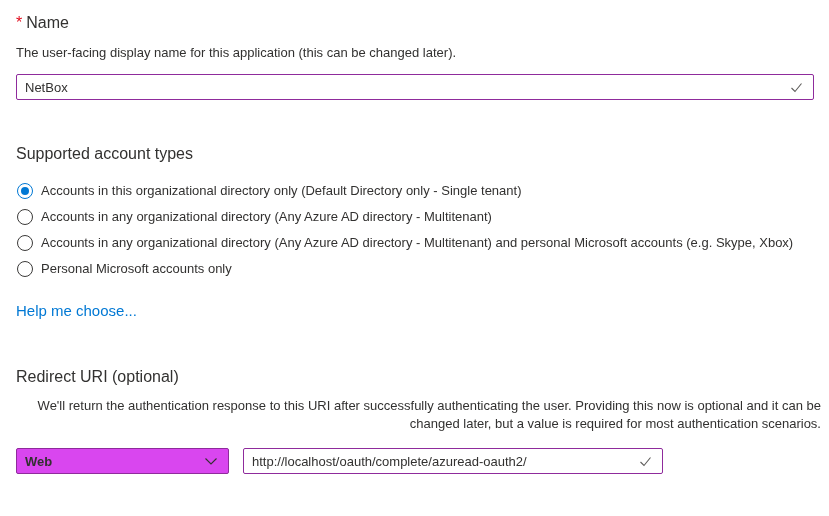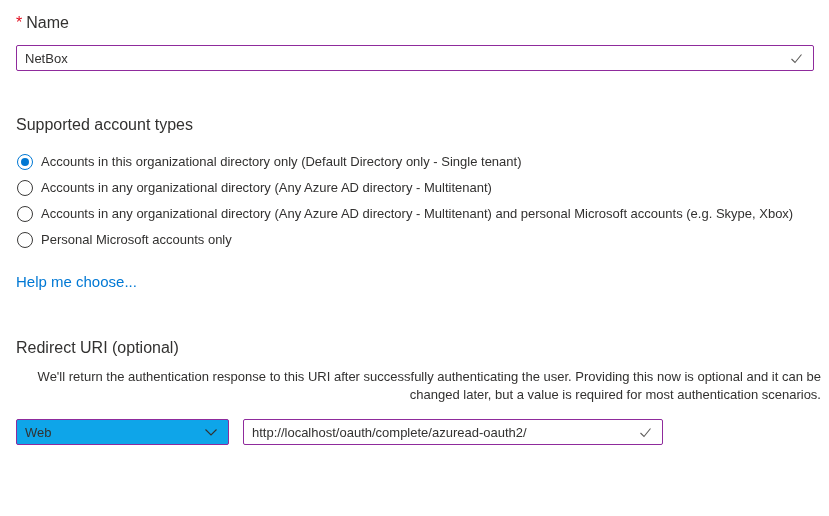--- a/index.html
+++ b/index.html
@@ -93,31 +93,33 @@
     height: 26px;
     border: 1px solid #8f2b9c;
     border-radius: 2px;
     display: flex;
     align-items: center;
     justify-content: space-between;
     padding: 0 10px 0 8px;
     font-size: 13px;
     color: #323130;
     cursor: pointer;
-    background: #0ea5e9;
+    background: #d946ef;
+    font-weight: bold;
   }
   .uri-row .textbox { margin-top: 0; width: 420px; gap: 28px; }
 </style>
 </head>
 <body>
 
 <main>
 
   <section>
     <h1 class="section-title"><span class="req">*</span><span>Name</span></h1>
+    <p class="body-text name-desc">The user-facing display name for this application (this can be changed later).</p>
     <div class="textbox wide">
       <input type="text" value="NetBox" style="">
       <svg class="check-icon" width="15" height="15" viewBox="0 0 15 15">
           <path d="M2.5 8 L6 11.5 L12.5 3.5" fill="none" stroke="#5f5e5c" stroke-width="1.1"></path>
         </svg>
     </div>
   </section>
 
   <section>
     <h2 class="section-title account-title">Supported account types</h2>

